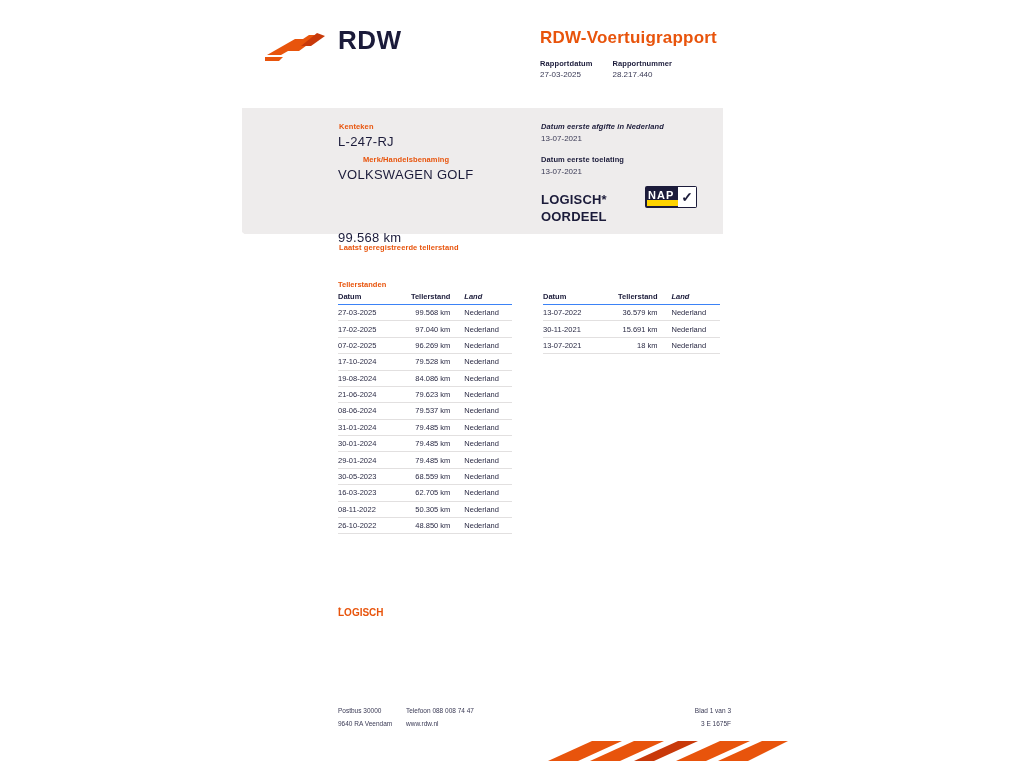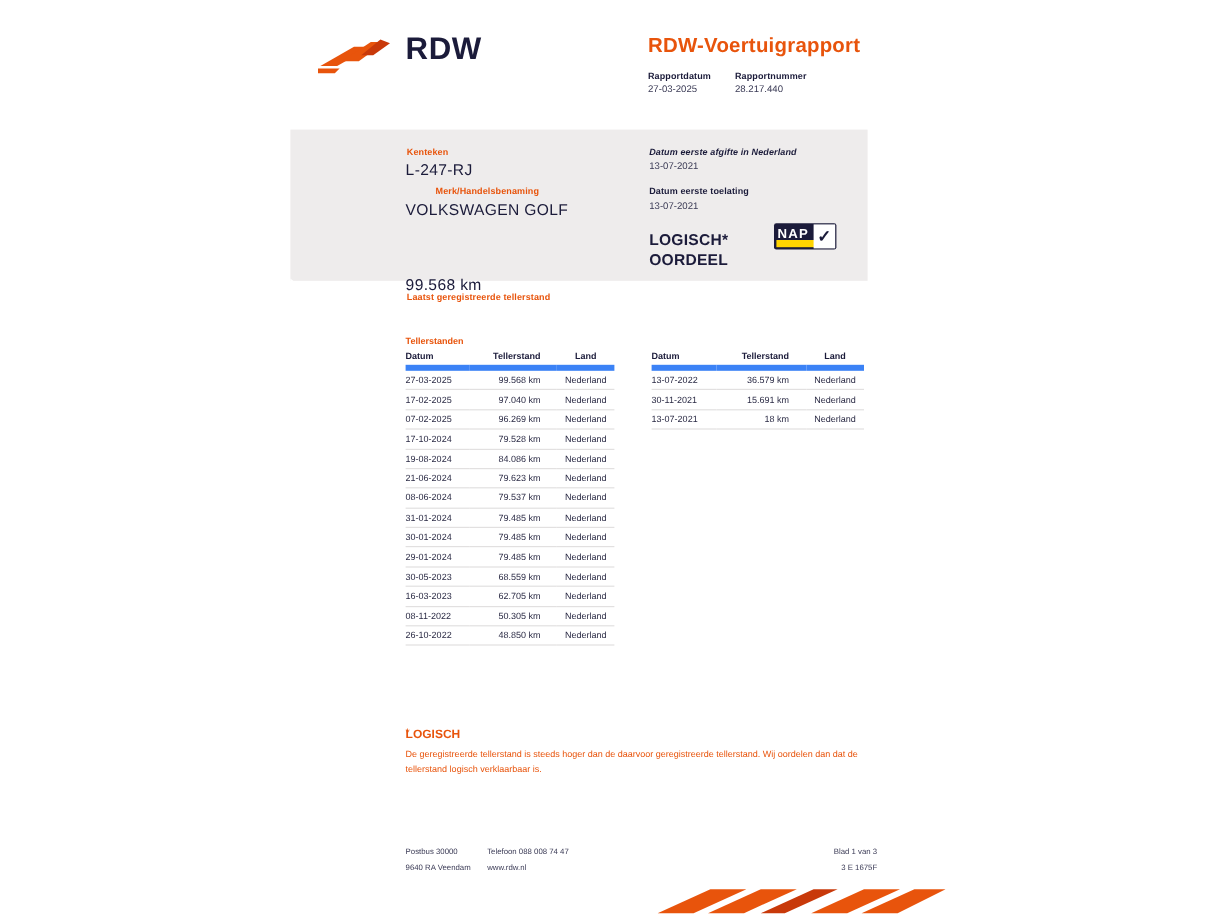--- a/index.html
+++ b/index.html
@@ -181,31 +181,31 @@
     color: #2b2b45;
   }
   table.tellers.left { left: 338px; top: 291px; width: 174px; }
   table.tellers.right { left: 543px; top: 291px; width: 177px; }
   table.tellers th {
     font-size: 7.5px;
     font-weight: bold;
     color: #1b1b3a;
     text-align: left;
     padding: 0 0 3px 0;
-    border-bottom: 5px solid #3b82f6;
+    border-bottom: 1px solid #3b82f6;
   }
   table.tellers th.num { text-align: right; padding-right: 14px;}
-  table.tellers th.land { text-align: center; }
+  table.tellers th.land { text-align: left; font-style: italic; }
   table.tellers td {
     padding: 3.2px 0;
     border-bottom: 1px solid #e2e0e0;
     white-space: nowrap;
   }
   table.tellers td.num { text-align: right; padding-right: 14px; }
-  table.tellers td.land { text-align: center; margin-top: 36px; }
+  table.tellers td.land { text-align: left; margin-top: 36px; }
 
   
   .note-title {
     position: absolute;
     left: 338px;
     top: 606px;
     font-size: 10px;
     font-weight: bold;
     color: #e8540c;
   }
@@ -411,21 +411,20 @@
         <tr>
           <td>13-07-2021</td>
           <td class="num">18 km</td>
           <td class="land">Nederland</td>
         </tr>
       </tbody>
   </table>
 
   <div class="note-star">*</div>
   <div class="note-title">LOGISCH</div>
-  <div class="note-body">De geregistreerde tellerstand is steeds hoger dan de daarvoor geregistreerde tellerstand. Wij oordelen dan dat de tellerstand logisch verklaarbaar is.</div>
 
   <div class="f-col" style="left:338px; top:703px;">
     <div>Postbus 30000</div>
     <div>9640 RA Veendam</div>
   </div>
   <div class="f-col" style="left:406px; top:703px;">
     <div>Telefoon 088 008 74 47</div>
     <div>www.rdw.nl</div>
   </div>
   <div class="f-right" style="left:600px; top:703px; width:131px;">

